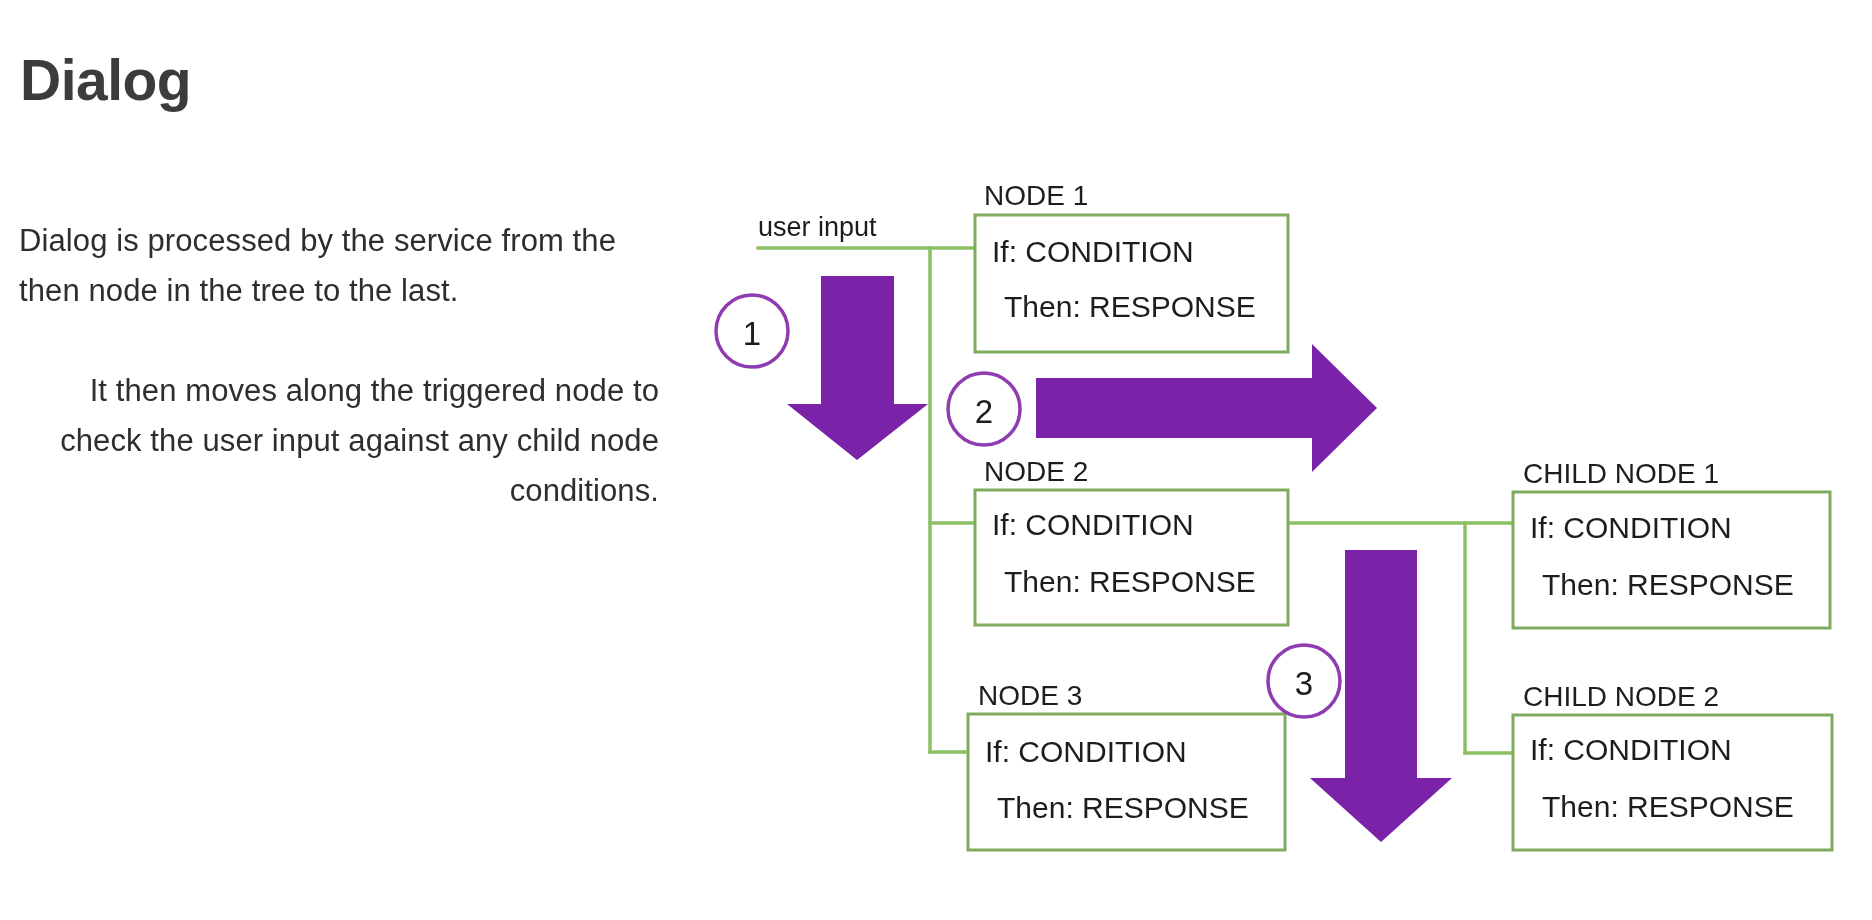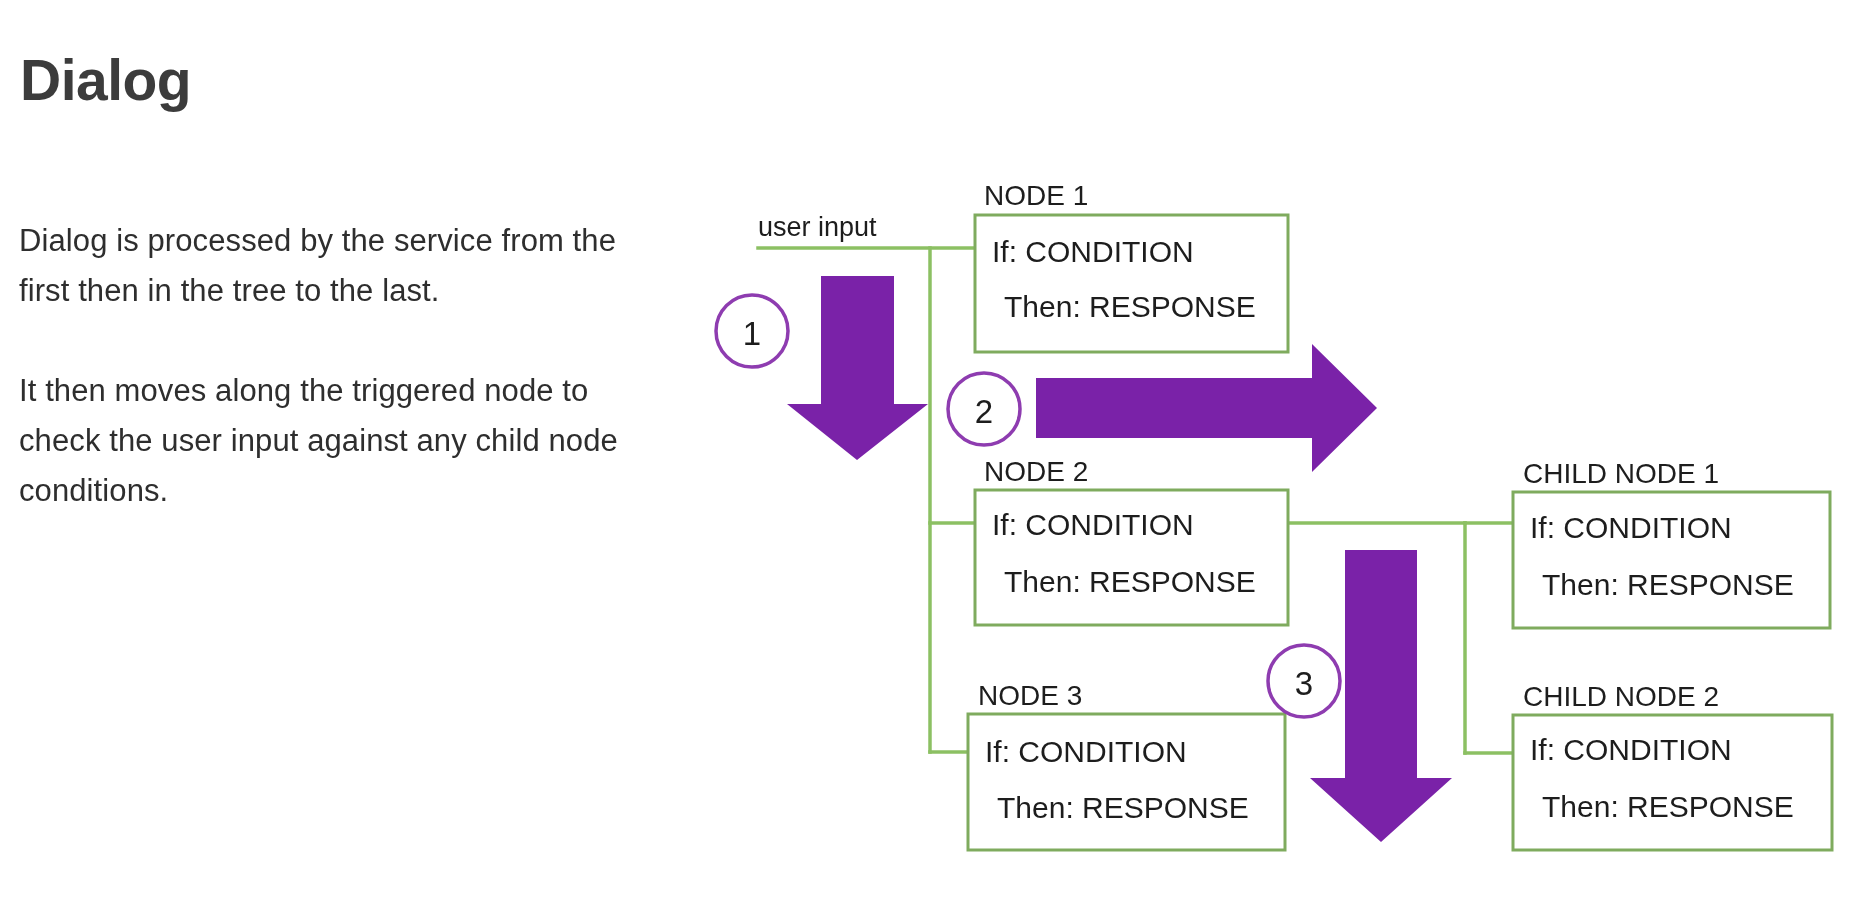--- a/index.html
+++ b/index.html
@@ -42,21 +42,21 @@
     top: 216px;
     width: 640px;
   }
   .para {
     font-size: 31px;
     line-height: 50px;
     color: #2e2e2e;
     margin: 0 0 50px 0;
     letter-spacing: 0.1px;
   }
-  .para:last-child { margin-bottom: 16px; }
+  .para:last-child { margin-bottom: 16px; text-align: right; }
 
   
   #diagram {
     position: absolute;
     left: 0;
     top: 0;
     width: 1872px;
     height: 920px;
   }
   #diagram svg { display: block; }
@@ -102,21 +102,21 @@
   }
 </style>
 </head>
 <body>
 
 <div id="slide">
 
   <h1 id="page-title">Dialog</h1>
 
   <div id="body-copy">
-    <p class="para">Dialog is processed by the service from the first then in the tree to the last.</p>
+    <p class="para">Dialog is processed by the service from the then node in the tree to the last.</p>
     <p class="para">It then moves along the triggered node to check the user input against any child node conditions.</p>
   </div>
 
   <div id="diagram">
     <svg width="1872" height="920" viewBox="0 0 1872 920" xmlns="http://www.w3.org/2000/svg">
 
       <g>
 
         <path class="link-line" d="M 758 248 L 975 248"></path>
 

